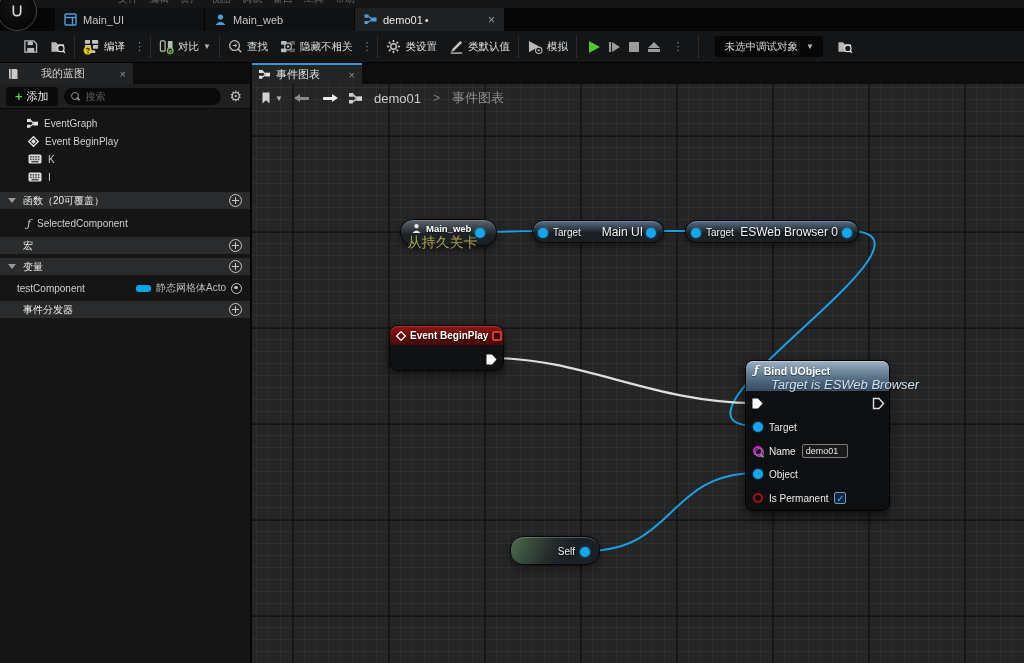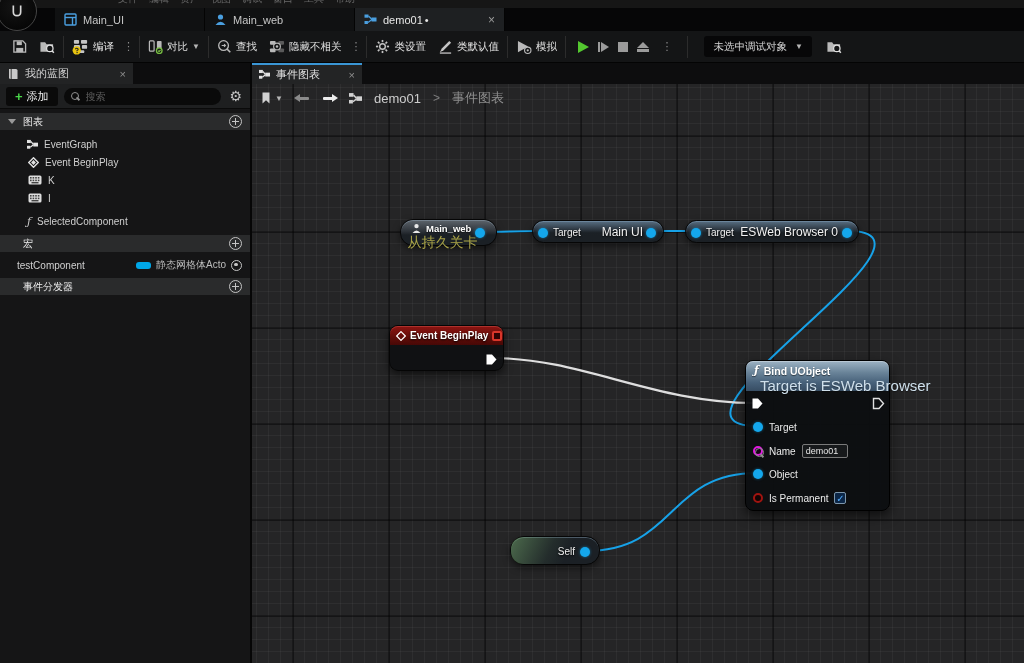--- a/index.html
+++ b/index.html
@@ -6,38 +6,38 @@
 html,body{width:1024px;height:663px;background:#0b0b0c;overflow:hidden}
 body{font-family:"Liberation Sans","DejaVu Sans",sans-serif;position:relative;color:#ddd}
 .menubar{position:absolute;top:0;left:0;right:0;height:8px;background:#161616;overflow:hidden;display:flex;gap:11px;padding-left:118px;z-index:5}
 .menubar span{font-size:10px;color:#686868;line-height:10px;transform:translateY(-6px);white-space:nowrap}
 .uelogo{position:absolute;top:-9px;left:-3px;width:40px;height:40px;border-radius:50%;background:radial-gradient(circle at 42% 38%,#141414,#020202);border:1px solid #454545;z-index:30;display:flex;align-items:center;justify-content:center}
 .tabbar{position:absolute;top:8px;left:0;height:23px;right:0;background:#060607;display:flex;padding-left:55px;z-index:4}
 .dtab{width:150px;display:flex;align-items:center;gap:6px;padding:0 9px;font-size:11px;color:#c6c6c6;background:#101112;border-right:1px solid #040404}
 .dtab.active{background:#1e2022;color:#e8e8e8}
 .dtab .close{margin-left:auto;color:#9a9a9a;font-size:12px;line-height:1}
 .dirty{color:#e8e8e8;font-size:11px;margin-left:-4px}
-.toolbar{position:absolute;top:31px;left:0;right:0;height:32px;background:#141516;display:flex;align-items:center;z-index:4;border-bottom:1px solid #040404;padding-left:6px}
+.toolbar{position:absolute;top:31px;left:0;right:0;height:32px;background:#141516;display:flex;align-items:center;z-index:4;border-bottom:1px solid #040404;padding-left:17px}
 .tbtn{display:flex;align-items:center;gap:4px;padding:0 6px;height:32px;font-size:10.5px;color:#e0e0e0;white-space:nowrap}
 .tsep{width:1px;height:22px;background:#2c2c2c;margin:0 2px}
 .tdots{color:#8a8a8a;font-size:11px;padding:0 3px}
 .chev{color:#b5b5b5;font-size:8px}
 .pg{display:flex;align-items:center;padding:0 10px;gap:9px}
 .playtri{width:0;height:0;border-left:11px solid #53c72f;border-top:6.5px solid transparent;border-bottom:6.5px solid transparent}
 .steptri{display:flex;align-items:center;gap:1px}
 .steptri .b{width:2.5px;height:10px;background:#9b9b9b}
 .steptri .t{width:0;height:0;border-left:8px solid #9b9b9b;border-top:5px solid transparent;border-bottom:5px solid transparent}
 .stopsq{width:10px;height:10px;background:#9b9b9b}
 .eject{display:flex;flex-direction:column;align-items:center;gap:1.5px}
 .eject .t{width:0;height:0;border-bottom:6px solid #9b9b9b;border-left:6px solid transparent;border-right:6px solid transparent}
 .eject .b{width:12px;height:2.5px;background:#9b9b9b}
 .debugbtn{background:#070708;border-radius:3px;height:21px;display:flex;align-items:center;gap:8px;padding:0 9px;font-size:10.5px;color:#d5d5d5;margin:0 8px 0 14px}
 .leftpanel{position:absolute;top:63px;left:0;width:250px;bottom:0;background:#151516;z-index:3}
 .lp-tabs{height:21px;background:#0d0d0e;display:flex}
-.lp-tab{width:133px;background:#222324;display:flex;align-items:center;gap:6px;padding:0 7px;font-size:11px;color:#d5d5d5}
+.lp-tab{width:133px;background:#222324;display:flex;align-items:center;gap:22px;padding:0 7px;font-size:11px;color:#d5d5d5}
 .lp-tab .close{margin-left:auto;color:#8f8f8f;font-size:11px}
 .lp-tool{height:25px;background:#1e1f20;display:flex;align-items:center;gap:6px;padding:0 6px;border-bottom:1px solid #0a0a0a}
 .addbtn{background:#0a0a0a;border-radius:3px;height:19px;display:flex;align-items:center;gap:4px;padding:0 9px;font-size:11px;color:#ececec}
 .addbtn .plus{color:#49d649;font-size:13px;font-weight:bold;line-height:11px}
 .searchbox{flex:1;height:17px;background:#0a0a0a;border-radius:9px;display:flex;align-items:center;gap:6px;padding:0 7px}
 .searchbox input{background:transparent;border:0;outline:0;color:#ddd;font-size:10px;width:100%;font-family:inherit}
 .searchbox input::placeholder{color:#5f5f5f}
 .mag{width:9px;height:9px;position:relative;flex:none}
 .mag::before{content:"";position:absolute;width:6.5px;height:6.5px;border:1.4px solid #8f8f8f;border-radius:50%;left:0;top:0}
 .mag::after{content:"";position:absolute;width:1.6px;height:3.8px;background:#8f8f8f;left:6.2px;top:5.6px;transform:rotate(-45deg)}
@@ -90,21 +90,21 @@
 .lab-r{position:absolute;right:20px;top:50%;transform:translateY(-50%);font-size:12px;color:#f2f2f2;text-shadow:0 1px 2px #000}
 .mw-line1{position:absolute;left:10px;top:3px;display:flex;gap:4px;align-items:center;font-size:9.5px;font-weight:bold;color:#fff;text-shadow:0 1px 2px #000}
 .mw-line2{position:absolute;left:0;right:12px;top:14px;text-align:center;font-size:14px;color:#a8a246}
 .selflab{position:absolute;right:24px;top:50%;transform:translateY(-50%);font-size:10px;color:#eee;text-shadow:0 1px 2px #000}
 .evt{position:absolute;left:137px;top:241px;width:115px;height:46px;background:rgba(16,17,19,.97);border:1px solid #050505;border-radius:9px;box-shadow:0 4px 9px rgba(0,0,0,.55)}
 .evt-h{height:19px;border-radius:8px 8px 0 0;background:linear-gradient(180deg,#8e1411,#5a0c08 70%,#470806);display:flex;align-items:center;gap:4px;padding:0 6px;font-size:10px;font-weight:bold;color:#fff;text-shadow:0 1px 2px #000;white-space:nowrap;box-shadow:inset 0 1px 0 rgba(255,120,110,.3)}
 .evt-badge{margin-left:auto;width:10px;height:10px;border:2px solid #d8362a;background:#300303;border-radius:2px;flex:none}
 .bind{position:absolute;left:493px;top:276px;width:145px;height:151px;background:rgba(13,15,17,.96);border:1px solid #000;border-radius:8px;box-shadow:0 5px 12px rgba(0,0,0,.6)}
 .bind-h{height:30px;border-radius:7px 7px 0 0;background:linear-gradient(180deg,#9db3c4 0%,#6a8499 38%,#47617a 72%,#374d63 100%);padding:3px 8px 0;box-shadow:inset 0 1px 0 rgba(255,255,255,.3)}
 .bind-t1{display:flex;gap:5px;align-items:center;font-size:10.5px;font-weight:bold;color:#fff;text-shadow:0 1px 1px rgba(0,0,0,.55);white-space:nowrap}
-.bind-t2{font-size:15px;color:#cfe0ec;margin-left:6px;text-shadow:0 1px 1px rgba(0,0,0,.4);white-space:nowrap}
+.bind-t2{font-size:13px;font-style:italic;color:#cfe0ec;margin-left:17px;text-shadow:0 1px 1px rgba(0,0,0,.4);white-space:nowrap}
 .prow{position:absolute;display:flex;align-items:center;gap:6px;font-size:10px;color:#ebebeb;left:7px;height:12px;white-space:nowrap}
 .cpin{width:10px;height:10px;border-radius:50%;flex:none}
 .cpin.blue{background:#14a7ec;box-shadow:0 0 3px rgba(20,167,236,.5)}
 .cpin.mag{border:2.6px solid #e01ae0;background:#140314}
 .cpin.red{border:2.6px solid #a01410;background:#140303}
 .nval{width:46px;height:14px;background:#17191b;border:1px solid #7a7a7a;border-radius:2px;font-size:9px;color:#e6e6e6;padding:0 3px;outline:0;font-family:inherit}
 .chk{width:12px;height:12px;background:#0c2748;border:1px solid #7d96ac;border-radius:2px;display:flex;align-items:center;justify-content:center}
 .chk::after{content:"✓";font-size:10px;color:#53acff;font-weight:bold}
 .execsvg{position:absolute}
 </style>
@@ -296,25 +296,20 @@
   <div class="lp-tool">
     <div class="addbtn">
       <span class="plus">+</span>
       <span>添加</span>
     </div>
     <div class="searchbox">
       <span class="mag"></span>
       <input placeholder="搜索" style="">
     </div>
     <span class="gearbtn">⚙</span>
-  </div>
-  <div class="sec" style="margin-top:4px">
-    <span class="tri-down"></span>
-    <span>图表</span>
-    <span class="addcir"></span>
   </div>
   <div style="height:5px"></div>
   <div class="itm">
     <svg width="11" height="11" viewBox="0 0 12 12">
         <rect x="0" y="1" width="4.2" height="3.4" fill="#e2e2e2"></rect>
         <rect x="0" y="7.4" width="3.6" height="3.2" fill="#e2e2e2"></rect>
         <rect x="6.8" y="4" width="5.2" height="4.2" fill="#e2e2e2"></rect>
         <path d="M4.2 2.7 L7 6 M3.6 9 L7 6.3" stroke="#e2e2e2" stroke-width="1.3" fill="none"></path>
       </svg>
     <span>EventGraph</span>
@@ -353,27 +348,37 @@
           <rect x="9.8" y="2" width="1.6" height="1.6"></rect>
           <rect x="2" y="4.6" width="1.6" height="1.6"></rect>
           <rect x="4.6" y="4.6" width="1.6" height="1.6"></rect>
           <rect x="7.2" y="4.6" width="1.6" height="1.6"></rect>
           <rect x="9.8" y="4.6" width="1.6" height="1.6"></rect>
           <rect x="3.5" y="7" width="7" height="1.4"></rect>
         </g>
       </svg>
     <span>I</span>
   </div>
+  <div class="sec" style="margin-top:6px">
+    <span class="tri-down"></span>
+    <span>函数（20可覆盖）</span>
+    <span class="addcir"></span>
+  </div>
   <div style="height:5px"></div>
   <div class="itm">
     <span class="fxi">ƒ</span>
     <span>SelectedComponent</span>
   </div>
   <div class="sec" style="margin-top:5px">
     <span style="margin-left:15px">宏</span>
+    <span class="addcir"></span>
+  </div>
+  <div class="sec" style="margin-top:4px">
+    <span class="tri-down"></span>
+    <span>变量</span>
     <span class="addcir"></span>
   </div>
   <div style="height:4px"></div>
   <div class="vrow">
     <span>testComponent</span>
     <span class="vpill"></span>
     <span class="vtype">静态网格体Acto</span>
     <span class="eye"></span>
   </div>
   <div class="sec" style="margin-top:4px">

